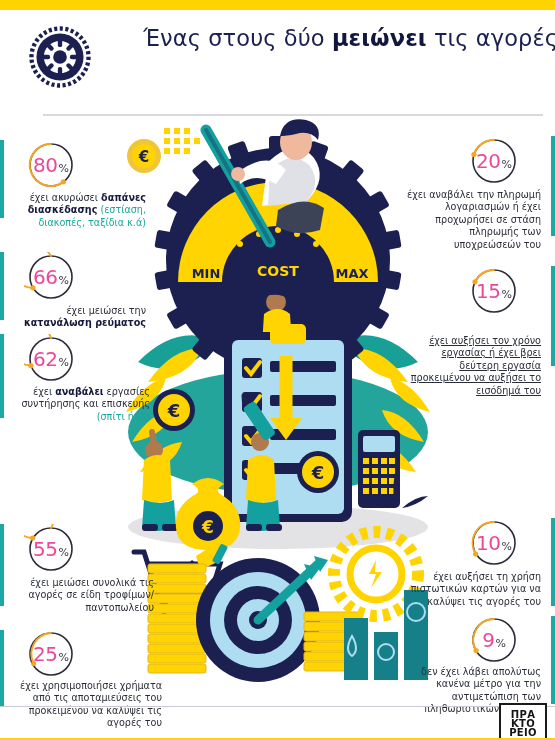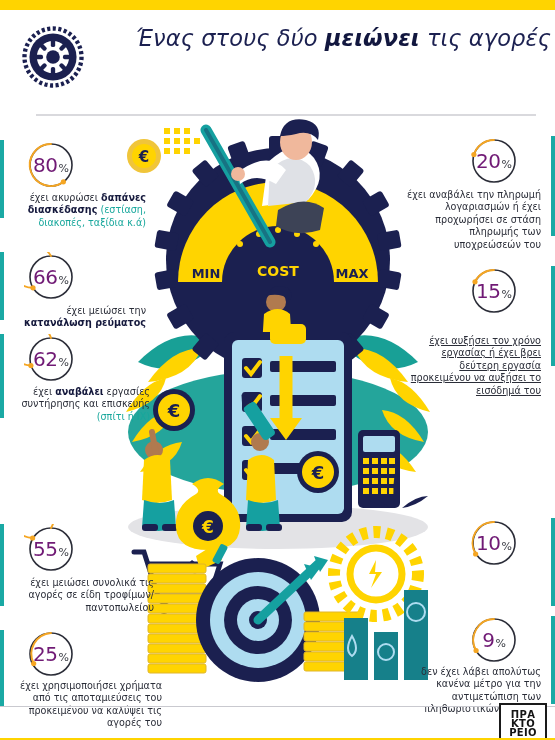--- a/index.html
+++ b/index.html
@@ -8,42 +8,42 @@
     background:#ffffff;
     font-family:"DejaVu Sans","Liberation Sans",sans-serif;
     position:relative;
   }
   .page{position:relative;width:555px;height:740px;background:#fff;overflow:hidden;}
 
   
   .topbar{position:absolute;top:0;left:0;width:555px;height:10px;background:#FFD400;}
 
   
-  .header{position:absolute;top:10px;left:8px;width:514px;height:96px;font-style:italic;}
+  .header{position:absolute;top:10px;left:15px;width:514px;height:96px;}
   .gear-logo{position:absolute;left:14px;top:16px;width:62px;height:62px;}
   .title-wrap{position:absolute;left:88px;top:14px;width:455px;text-align:right;}
   .title-l1{font-size:22.5px;color:#1b2050;letter-spacing:.1px;line-height:28px;white-space:nowrap;}
   .title-l1 b{font-weight:bold;color:#12173f;}
   .title-l2{font-size:24px;font-weight:bold;color:#11aa96;line-height:30px;white-space:nowrap;letter-spacing:-.2px;}
   .hr-head{position:absolute;left:28px;top:104px;width:500px;height:2px;background:#d9d9dd;}
 
   
   .art{position:absolute;left:118px;top:112px;width:320px;height:600px;}
 
   
   .card{position:absolute;}
   .card .bar{position:absolute;left:0;top:0;width:4px;background:#1aa9a4;}
   .card.left{left:0;}
   .card.right{right:0;}
   .card.right .bar{left:auto;right:0;}
 
   .ringwrap{position:relative;}
   .ring{display:block;}
   .ringtxt{position:absolute;left:0;top:0;width:100%;height:100%;display:flex;align-items:center;justify-content:center;}
-  .pctnum{font-size:20px;color:#701a75;font-weight:400;letter-spacing:-.5px;line-height:1;}
+  .pctnum{font-size:20px;color:#ec4899;font-weight:400;letter-spacing:-.5px;line-height:1;}
   .pctsym{font-size:11px;color:#3a3c44;margin-left:1px;position:relative;top:3px;}
 
   .desc{font-size:9.6px;line-height:12.4px;color:#2a2d38;}
   .desc b{font-weight:bold;color:#14183c;}
   .desc .teal{color:#17a79c;}
   .card.left .desc{text-align:right;}
   .card.right .desc{text-align:right;}
 
   
   .footsep{position:absolute;left:0;top:706px;width:555px;height:1px;background:#c9c9cf;}
@@ -527,20 +527,23 @@
       <svg class="ring" width="54" height="50" viewBox="0 0 54 50">
         <circle cx="27" cy="25" r="21" fill="none" stroke="#2b2d38" stroke-width="1.6"></circle>
         <path d="M27 4 A21 21 0 0 0 8.6 36.0" fill="none" stroke="#F5A623" stroke-width="1.9" stroke-linecap="round"></path>
         <circle cx="8.6" cy="36.0" r="2.6" fill="#F5A623"></circle>
       </svg>
       <div class="ringtxt">
         <span class="pctnum">10</span>
         <span class="pctsym">%</span>
       </div>
     </div>
+    <div class="desc" style="position:absolute;right:14px;top:53px;width:148px;">
+      <span>έχει αυξήσει τη χρήση πιστωτικών καρτών για να καλύψει τις αγορές του</span>
+    </div>
   </div>
 
   <div class="card right" style="top:616px;width:160px;height:94px;">
     <div class="bar" style="height:88px;"></div>
     <div class="ringwrap" style="position:absolute;right:34px;top:0;width:54px;height:48px;">
       <svg class="ring" width="54" height="48" viewBox="0 0 54 48">
         <circle cx="27" cy="24" r="21" fill="none" stroke="#2b2d38" stroke-width="1.6"></circle>
         <path d="M27 3 A21 21 0 0 0 9.1 34.5" fill="none" stroke="#F5A623" stroke-width="1.9" stroke-linecap="round"></path>
         <circle cx="9.1" cy="34.5" r="2.6" fill="#F5A623"></circle>
       </svg>

